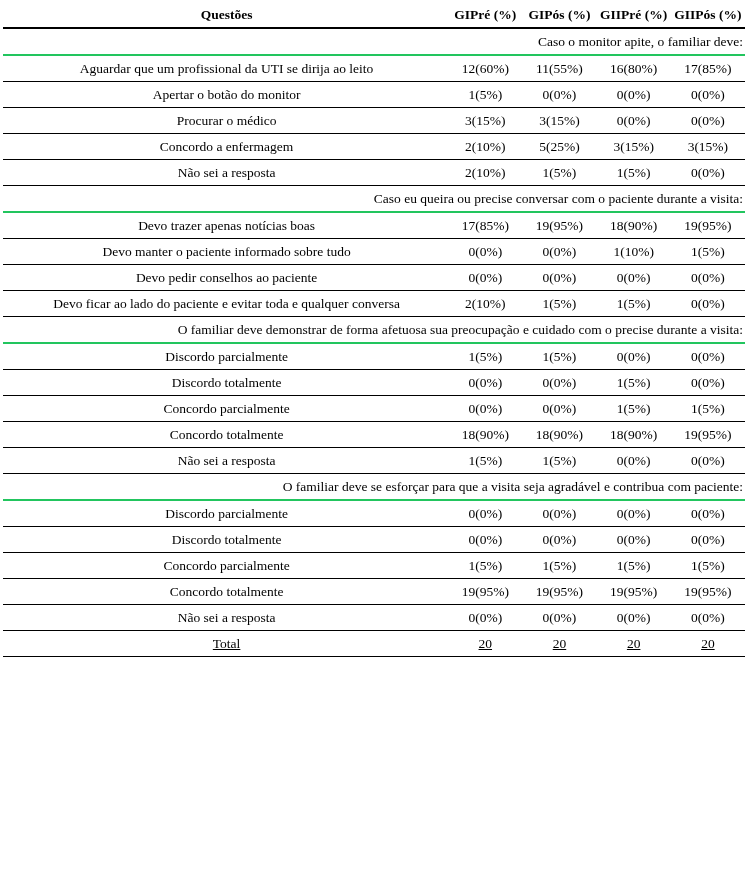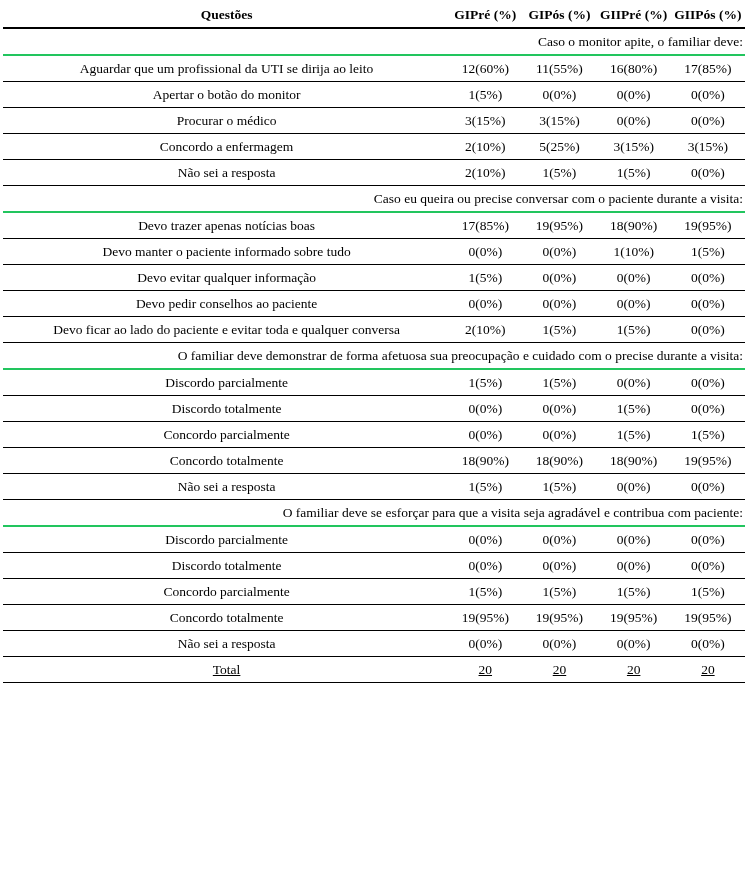--- a/index.html
+++ b/index.html
@@ -127,27 +127,20 @@
           <td class="v">19(95%)</td>
         </tr>
         <tr class="data-row">
           <td class="q">Devo manter o paciente informado sobre tudo</td>
           <td class="v">0(0%)</td>
           <td class="v">0(0%)</td>
           <td class="v">1(10%)</td>
           <td class="v">1(5%)</td>
         </tr>
         <tr class="data-row">
-          <td class="q">Devo evitar qualquer informação</td>
-          <td class="v">1(5%)</td>
-          <td class="v">0(0%)</td>
-          <td class="v">0(0%)</td>
-          <td class="v">0(0%)</td>
-        </tr>
-        <tr class="data-row">
           <td class="q">Devo pedir conselhos ao paciente</td>
           <td class="v">0(0%)</td>
           <td class="v">0(0%)</td>
           <td class="v">0(0%)</td>
           <td class="v">0(0%)</td>
         </tr>
         <tr class="data-row">
           <td class="q">Devo ficar ao lado do paciente e evitar toda e qualquer conversa</td>
           <td class="v">2(10%)</td>
           <td class="v">1(5%)</td>

